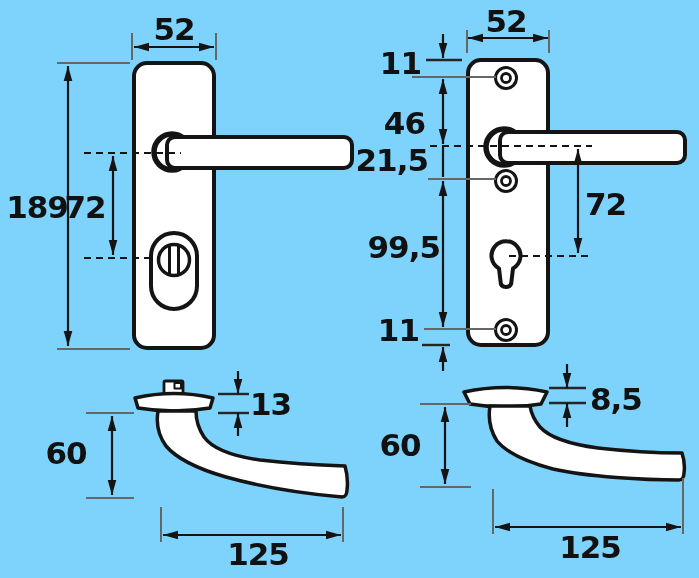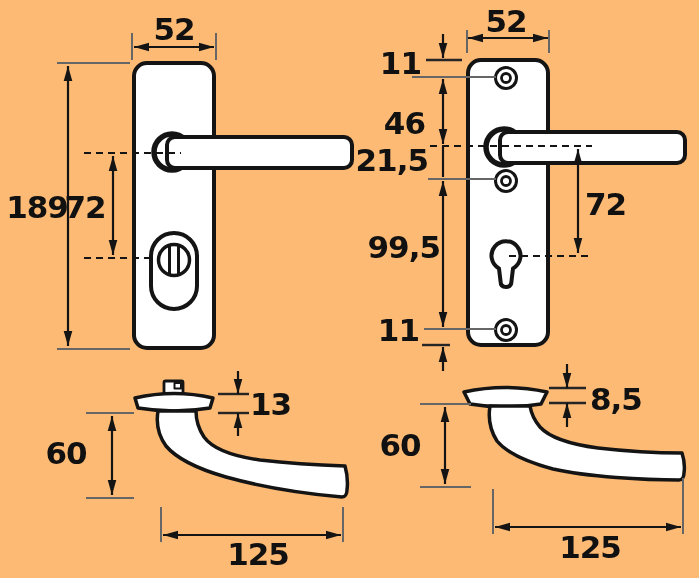--- a/index.html
+++ b/index.html
@@ -1,16 +1,16 @@
 <!DOCTYPE html>
 <html><head>
 <meta charset="utf-8">
 <style>
   html,body{margin:0;padding:0;background:#ffffff;}
-  .stage{width:699px;height:578px;background:#fdba74;position:relative;overflow:hidden;}
+  .stage{width:699px;height:578px;background:#7dd3fc;position:relative;overflow:hidden;}
   svg{display:block;}
   .obj{fill:#ffffff;stroke:#141414;stroke-linejoin:round;stroke-linecap:round;}
   .s4{stroke-width:4;}
   .s35{stroke-width:3.5;}
   .s3{stroke-width:3;}
   .s28{stroke-width:2.8;}
   .s55{stroke-width:5.5;}
   .dim{stroke:#141414;stroke-width:2.2;fill:none;}
   .ext{stroke:#666666;stroke-width:2;fill:none;}
   .tick{stroke:#252525;stroke-width:2.4;fill:none;}

